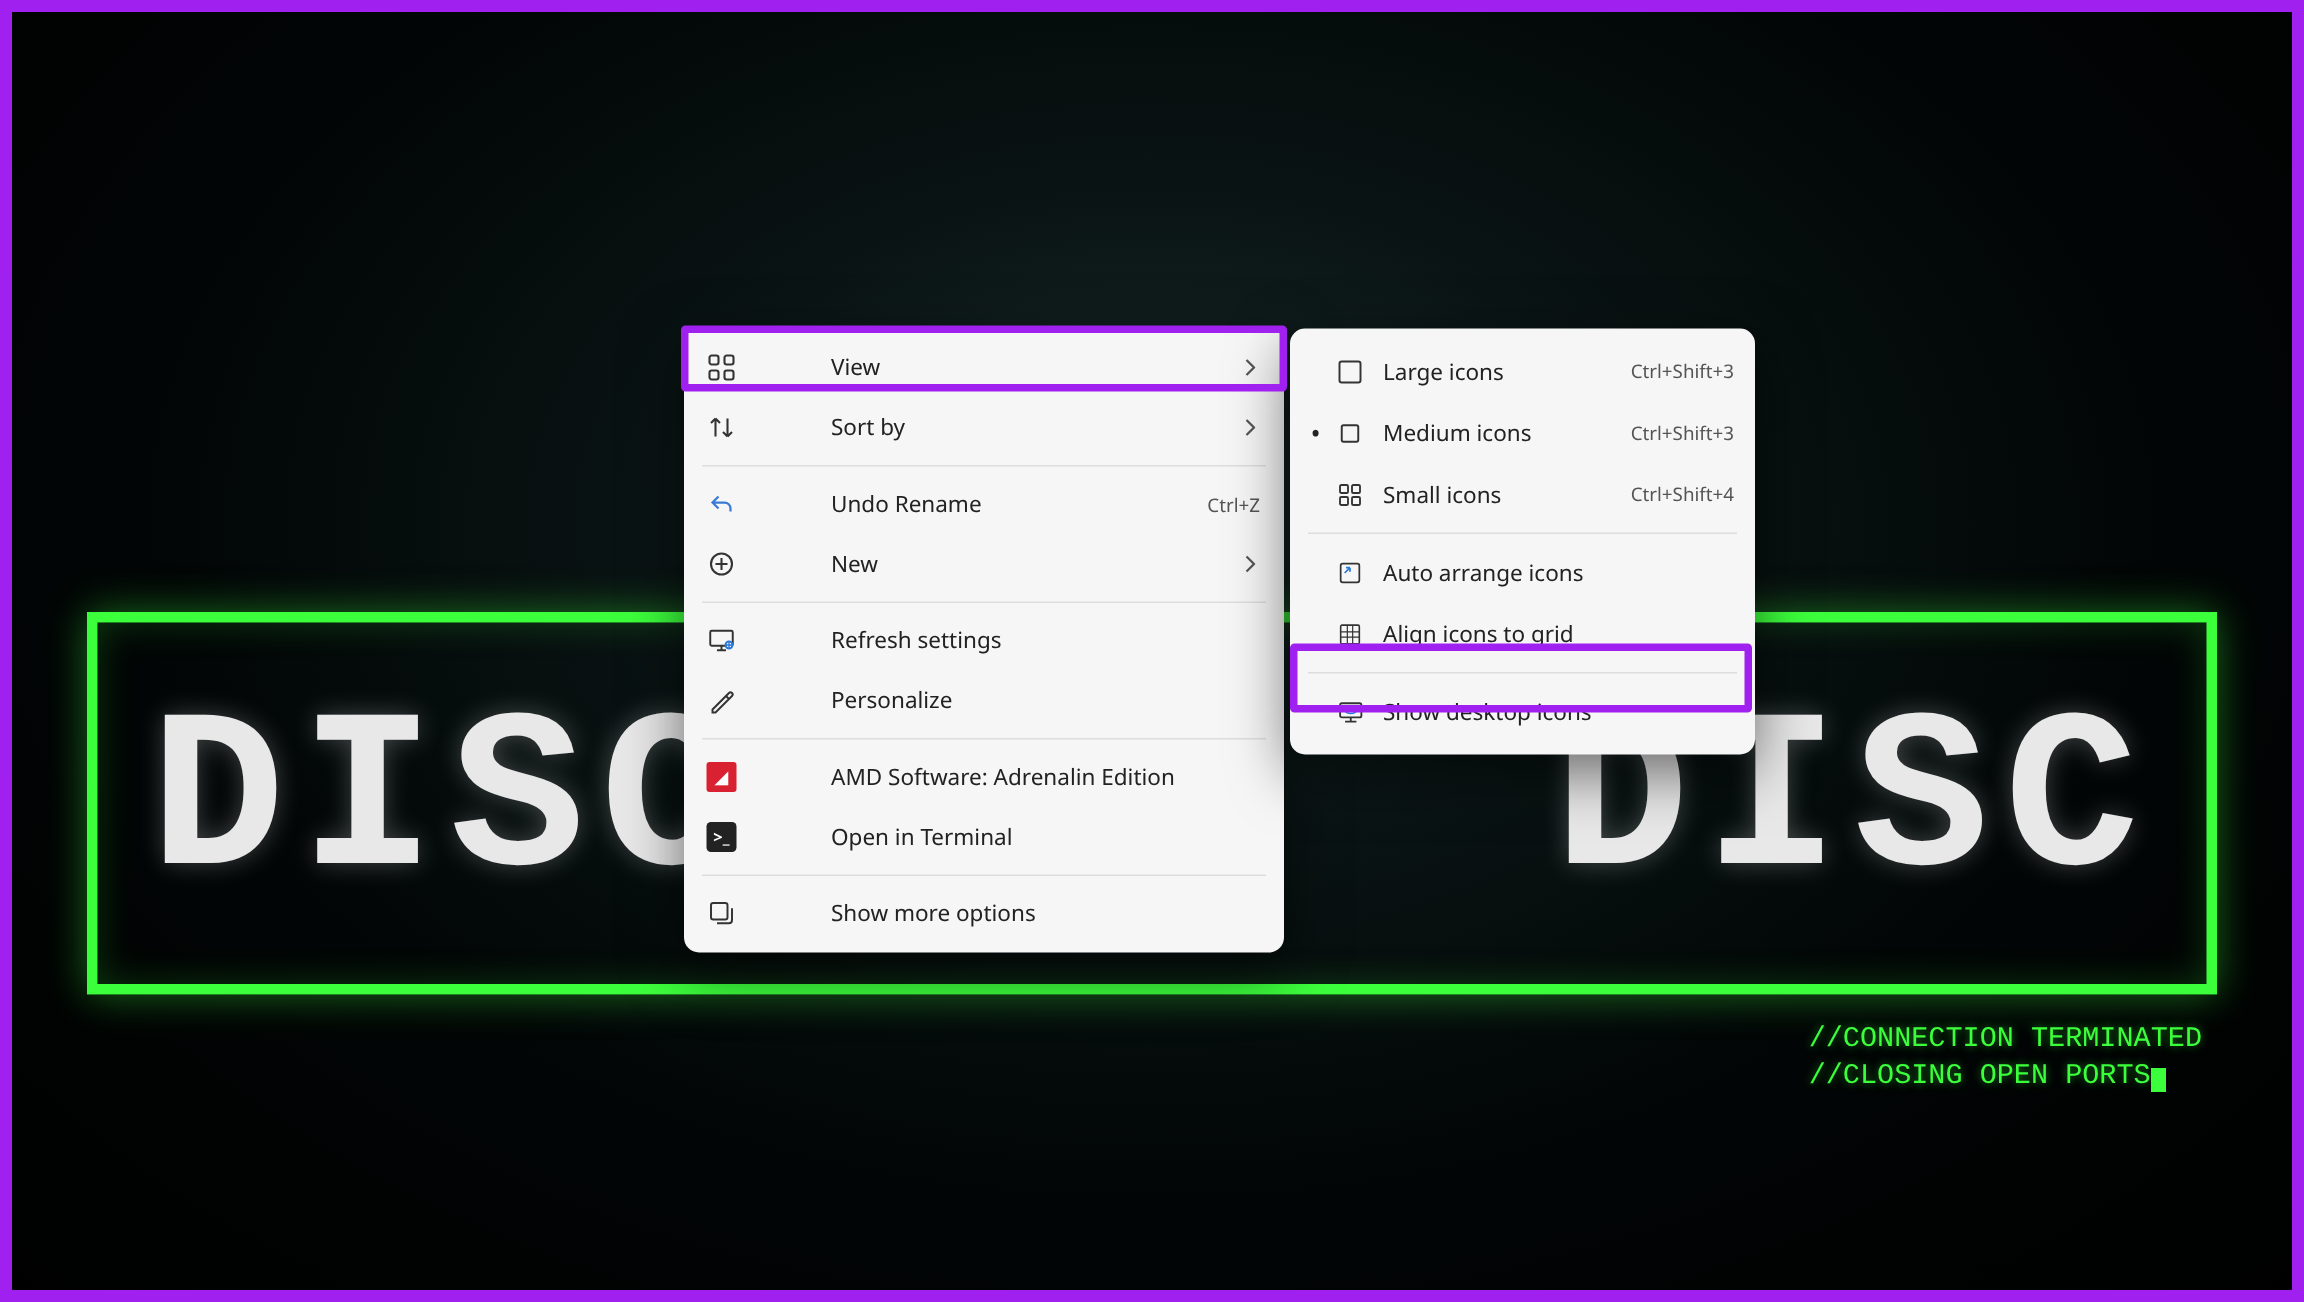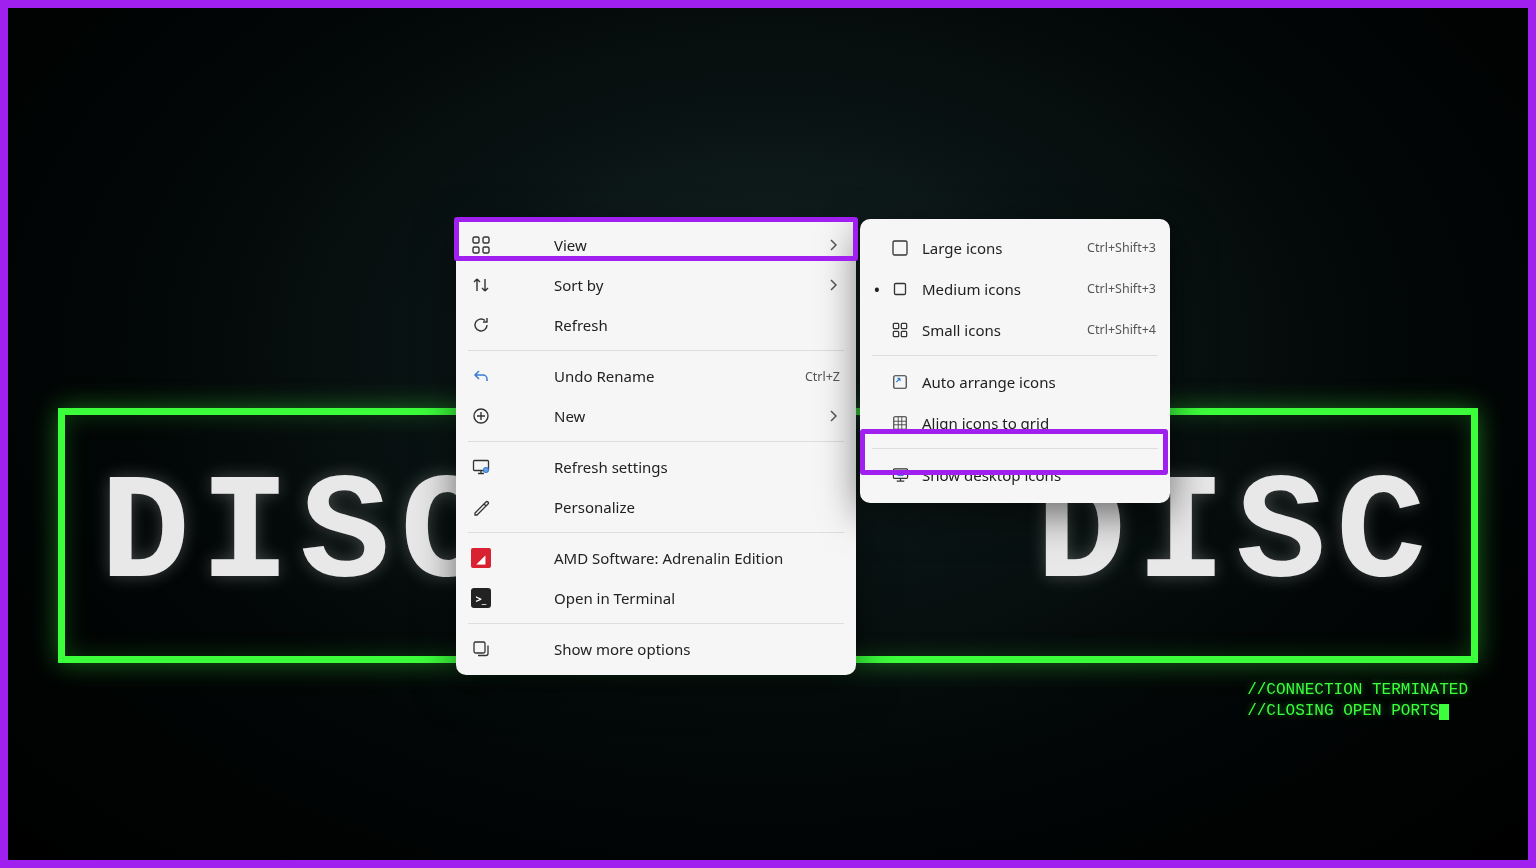--- a/index.html
+++ b/index.html
@@ -38,21 +38,21 @@
     color: #e8e8e8;
     letter-spacing: 10px;
     text-shadow: 0 0 18px rgba(255,255,255,0.25);
     white-space: nowrap;
   }
   .status-lines {
     position: absolute;
     right: 60px;
     top: 672px;
     font-family: "Courier New", monospace;
-    font-size: 16px;
+    font-size: 19px;
     color: #3cff3c;
     text-align: left;
     line-height: 1.3;
     text-shadow: 0 0 6px #3cff3c88;
   }
   .status-lines .cursor {
     display: inline-block;
     width: 10px;
     height: 16px;
     background: #3cff3c;
@@ -177,28 +177,20 @@
         </svg>
     </span>
     <span class="lbl">Sort by</span>
     <span class="chev">
       <svg width="8" height="12" viewBox="0 0 8 12" fill="none" stroke="#555" stroke-width="1.5">
           <path d="M2 1l5 5-5 5"></path>
         </svg>
     </span>
   </div>
 
-  <div class="menu-item">
-    <span class="ic">
-      <svg width="18" height="18" viewBox="0 0 18 18" fill="none" stroke="#333" stroke-width="1.4">
-          <path d="M15 9a6 6 0 11-2-4.5M15 2v4h-4"></path>
-        </svg>
-    </span>
-    <span class="lbl">Refresh</span>
-  </div>
 
   <div class="menu-sep"></div>
 
   <div class="menu-item">
     <span class="ic">
       <svg width="18" height="18" viewBox="0 0 18 18" fill="none" stroke="#3a7bd5" stroke-width="1.5">
           <path d="M7 4L3 8l4 4M3 8h8a4 4 0 014 4v2"></path>
         </svg>
     </span>
     <span class="lbl">Undo Rename</span>

